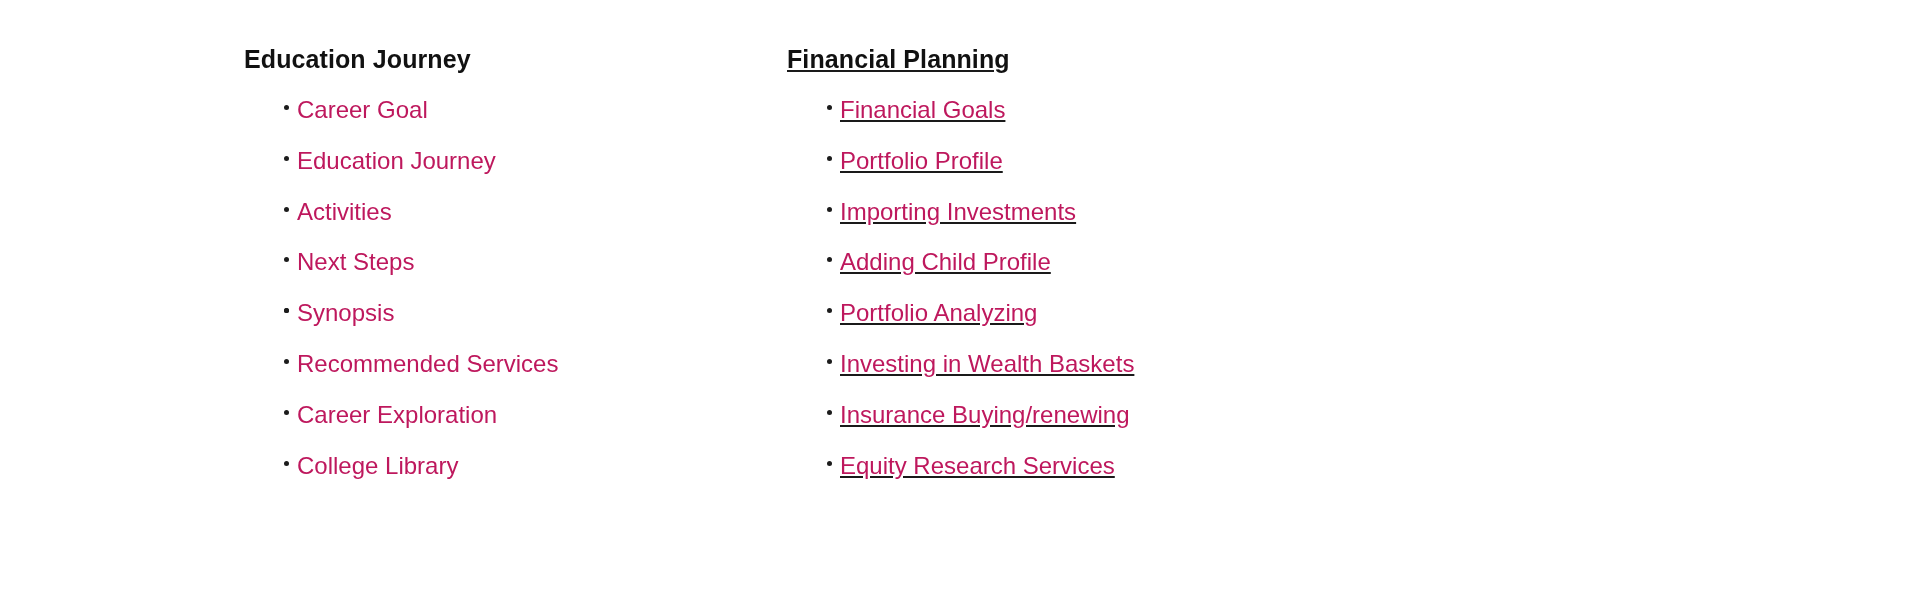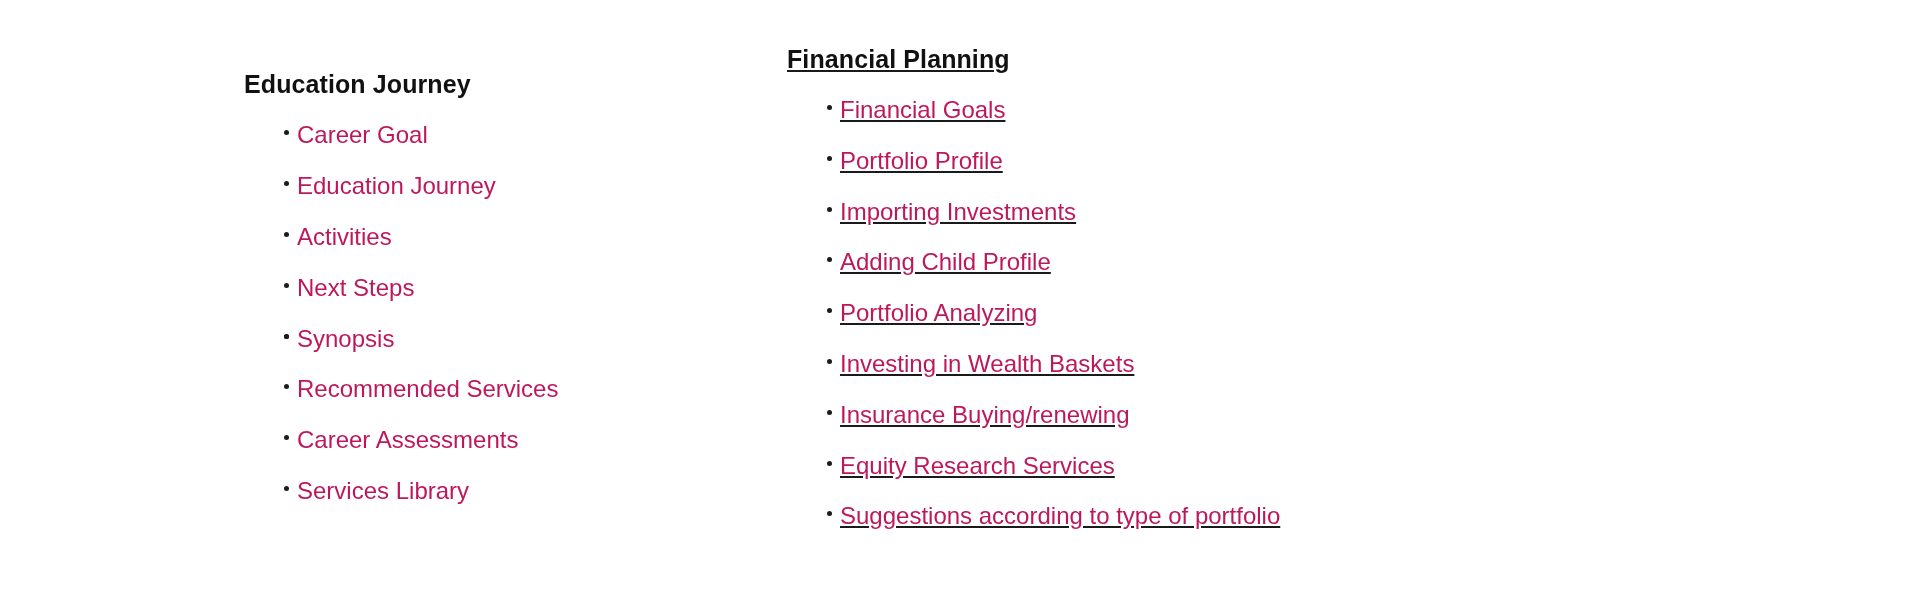--- a/index.html
+++ b/index.html
@@ -77,34 +77,33 @@
     <div class="column first">
       <h2 class="col-title">Education Journey</h2>
       <ul class="item-list">
         <li><span class="bullet"></span><span>Career Goal</span></li>
         <li><span class="bullet"></span><span>Education Journey</span></li>
         <li><span class="bullet"></span><span>Activities</span></li>
         <li><span class="bullet"></span><span>Next Steps</span></li>
         <li><span class="bullet"></span></li>
         <li><span class="bullet"></span><span>Synopsis</span></li>
         <li><span class="bullet"></span><span>Recommended Services</span></li>
-        <li><span class="bullet"></span><span>Career Assessments</span></li>
-        <li><span class="bullet"></span><span>Services Library</span></li>
+        <li><span class="bullet"></span><span>Career Exploration</span></li>
+        <li><span class="bullet"></span><span>College Library</span></li>
       </ul>
     </div>
 
     <div class="column second">
       <h2 class="col-title">Financial Planning</h2>
       <ul class="item-list">
         <li><span class="bullet"></span><span>Financial Goals</span></li>
         <li><span class="bullet"></span><span>Portfolio Profile</span></li>
         <li><span class="bullet"></span><span>Importing Investments</span></li>
         <li><span class="bullet"></span><span>Adding Child Profile</span></li>
         <li><span class="bullet"></span><span>Portfolio Analyzing</span></li>
         <li><span class="bullet"></span><span>Investing in Wealth Baskets</span></li>
         <li><span class="bullet"></span><span>Insurance Buying/renewing</span></li>
         <li><span class="bullet"></span><span>Equity Research Services</span></li>
-        <li><span class="bullet"></span><span>Suggestions according to type of portfolio</span></li>
       </ul>
     </div>
 
   </div>
 </div>
 
 </body></html>

